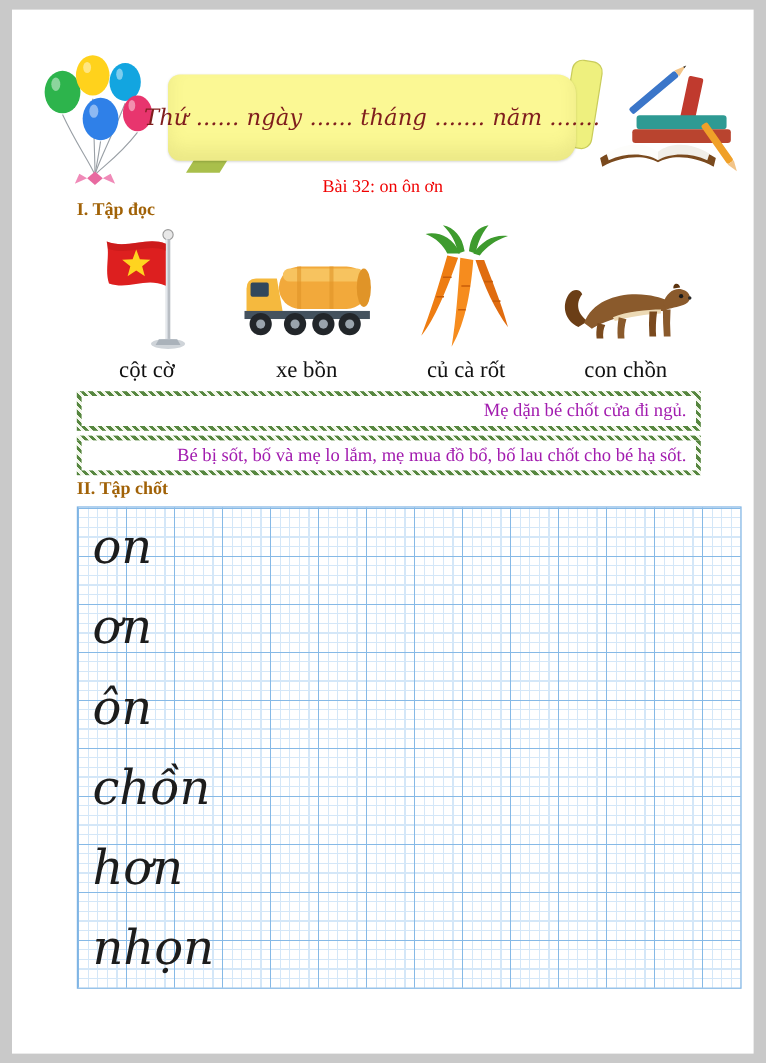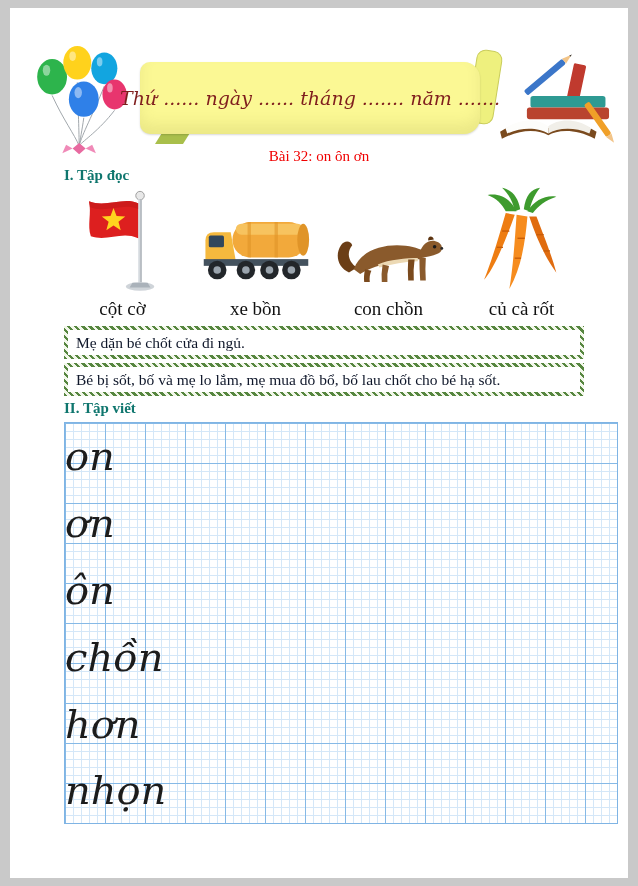--- a/index.html
+++ b/index.html
@@ -38,55 +38,55 @@
     font-family:"DejaVu Serif", serif;
     font-style:italic; font-size:19px; color:#7f1d1d; white-space:nowrap;
   }
   
   .content { position:relative; padding-top:140px; }
   .lesson-title {
     text-align:center; font-weight:normal; font-size:15px; color:#f00000;
     margin-bottom:2px;
   }
   .section-heading {
-    margin-left:54px; font-weight:bold; font-size:15px; color:#0f766e;
+    margin-left:54px; font-weight:bold; font-size:15px; color:#a16207;
     height:18px;
   }
   
   .vocab-row {
     display:flex; margin:0 40px 0 46px; align-items:flex-end;
   }
   .vocab-item { flex:1; display:flex; flex-direction:column; align-items:center;justify-content:space-between; }
   .vocab-img { height:110px; display:flex; align-items:flex-end; justify-content:center; }
   .vocab-label { font-size:19px; color:#111; margin-top:3px; }
   
   .sentences { margin:6px 0 0 54px; width:520px; }
   .sentence-box {
     border:4px solid #4e8040;
     border-image: repeating-linear-gradient(45deg,#56863f 0 2.5px,#f2f7ea 2.5px 5px) 4;
     background:#fff;
     padding:2px 8px; margin-bottom:4px;
-    font-size:15.5px; line-height:21px; color:#0f172a; white-space:nowrap;
+    font-size:15.5px; line-height:21px; color:#a21caf; white-space:nowrap;text-align:right;
   }
   .writing-heading-wrap { margin-top:2px; margin-bottom:4px; }
   
   .grid {
     margin-left:54px; width:554px; height:402px;
     border:1px solid #7fb4e4;
     background-color:#fff;
     background-image:
       repeating-linear-gradient(to right,  #86b9e6 0 1px, transparent 1px 40px),
       repeating-linear-gradient(to bottom, #86b9e6 0 1px, transparent 1px 40px),
       repeating-linear-gradient(to right,  #d4e7f8 0 1px, transparent 1px 8px),
       repeating-linear-gradient(to bottom, #d4e7f8 0 1px, transparent 1px 8px);
   }
   .practice-row { height:66.8px; display:flex; align-items:center; }
   .practice-word {
     font-family:"DejaVu Serif", serif; font-style:italic;
-    font-size:40px; color:#1c1c1c; line-height:1;
+    font-size:40px; color:#1c1c1c; padding-left:12px; line-height:1;
   }
 </style>
 </head>
 <body>
 
 <div class="page">
 
   <div class="header">
 
     <div class="balloons">
@@ -192,74 +192,74 @@
               <circle cx="86" cy="67" r="4.5"></circle>
                 <circle cx="112" cy="67" r="4.5"></circle>
             </g>
           </svg>
         </div>
         <div class="vocab-label">xe bồn</div>
       </div>
 
       <div class="vocab-item">
         <div class="vocab-img">
+          <svg viewBox="0 0 104 118" width="94" height="108">
+            <g fill="#3e9b2e">
+              <path d="M46 26 C38 10 26 6 14 8 C24 12 30 18 34 26 Z"></path>
+              <path d="M50 24 C48 10 40 2 30 0 C38 8 42 16 44 26 Z"></path>
+              <path d="M54 24 C56 8 62 2 72 0 C64 10 62 18 60 26 Z"></path>
+              <path d="M58 26 C66 14 78 8 90 10 C78 14 70 20 64 28 Z"></path>
+            </g>
+            <path d="M34 28 C26 56 18 82 10 102 C22 88 34 58 44 30 Z" fill="#ee7d12"></path>
+            <path d="M46 30 C44 60 42 88 38 112 C52 88 56 56 58 32 Z" fill="#f68c1e"></path>
+            <path d="M60 32 C68 56 78 78 90 94 C84 72 74 48 68 32 Z" fill="#e06c10"></path>
+            <g stroke="#c85c08" stroke-width="1.5" fill="none">
+              <path d="M30 48 h8"></path>
+                <path d="M24 66 h7"></path>
+                <path d="M47 56 h8"></path>
+              <path d="M44 78 h7"></path>
+                <path d="M68 52 h8"></path>
+                <path d="M76 70 h7"></path>
+            </g>
+          </svg>
+        </div>
+        <div class="vocab-label">củ cà rốt</div>
+      </div>
+
+      <div class="vocab-item">
+        <div class="vocab-img">
           <svg viewBox="0 0 140 92" width="112" height="90">
             <path d="M20 74 C6 68 2 52 10 40 C14 34 22 34 24 40 C16 50 20 62 30 68 Z" fill="#6b3e16"></path>
             <path d="M26 70 C34 48 58 40 80 40 C96 40 106 44 112 46 L112 58 C100 56 84 58 70 62 C54 66 40 72 34 76 Z" fill="#8a5a2c"></path>
             <path d="M108 50 C112 38 120 33 128 35 C137 37 139 46 132 50 C127 53 118 54 112 56 Z" fill="#8a5a2c"></path>
             <path d="M119 34 c-1 -6 6 -7 7 -1 Z" fill="#5c3410"></path>
             <circle cx="127" cy="42" r="2.2" fill="#1a1a1a"></circle>
             <circle cx="136" cy="44" r="1.8" fill="#2a2a2a"></circle>
             <path d="M56 64 C70 58 92 56 106 56 L106 60 C92 60 72 64 58 68 Z" fill="#ecd9b4"></path>
             <path d="M40 70 q-2 10 -1 16 h7 q-1 -8 2 -14 Z" fill="#7a4a1e"></path>
             <path d="M62 64 q-2 12 -1 22 h7 q-1 -10 2 -20 Z" fill="#8a5a2c"></path>
             <path d="M94 58 q-1 14 0 26 h7 q-1 -12 1 -26 Z" fill="#7a4a1e"></path>
             <path d="M108 56 q0 14 1 28 h7 q-1 -14 0 -28 Z" fill="#8a5a2c"></path>
           </svg>
         </div>
         <div class="vocab-label">con chồn</div>
       </div>
-
-      <div class="vocab-item">
-        <div class="vocab-img">
-          <svg viewBox="0 0 104 118" width="94" height="108">
-            <g fill="#3e9b2e">
-              <path d="M46 26 C38 10 26 6 14 8 C24 12 30 18 34 26 Z"></path>
-              <path d="M50 24 C48 10 40 2 30 0 C38 8 42 16 44 26 Z"></path>
-              <path d="M54 24 C56 8 62 2 72 0 C64 10 62 18 60 26 Z"></path>
-              <path d="M58 26 C66 14 78 8 90 10 C78 14 70 20 64 28 Z"></path>
-            </g>
-            <path d="M34 28 C26 56 18 82 10 102 C22 88 34 58 44 30 Z" fill="#ee7d12"></path>
-            <path d="M46 30 C44 60 42 88 38 112 C52 88 56 56 58 32 Z" fill="#f68c1e"></path>
-            <path d="M60 32 C68 56 78 78 90 94 C84 72 74 48 68 32 Z" fill="#e06c10"></path>
-            <g stroke="#c85c08" stroke-width="1.5" fill="none">
-              <path d="M30 48 h8"></path>
-                <path d="M24 66 h7"></path>
-                <path d="M47 56 h8"></path>
-              <path d="M44 78 h7"></path>
-                <path d="M68 52 h8"></path>
-                <path d="M76 70 h7"></path>
-            </g>
-          </svg>
-        </div>
-        <div class="vocab-label">củ cà rốt</div>
-      </div>
     </div>
 
     <div class="sentences">
       <div class="sentence-box">
         <span>Mẹ dặn bé chốt cửa đi ngủ.</span>
       </div>
       <div class="sentence-box">
         <span>Bé bị sốt, bố và mẹ lo lắm, mẹ mua đồ bổ, bố lau chốt cho bé hạ sốt.</span>
       </div>
     </div>
 
     <div class="writing-heading-wrap">
-      <div class="section-heading">II. Tập viết</div>
+      <div class="section-heading">II. Tập chốt</div>
     </div>
 
     <div class="grid">
       <div class="practice-row">
         <span class="practice-word">on</span>
       </div>
       <div class="practice-row">
         <span class="practice-word">ơn</span>
       </div>
       <div class="practice-row">

